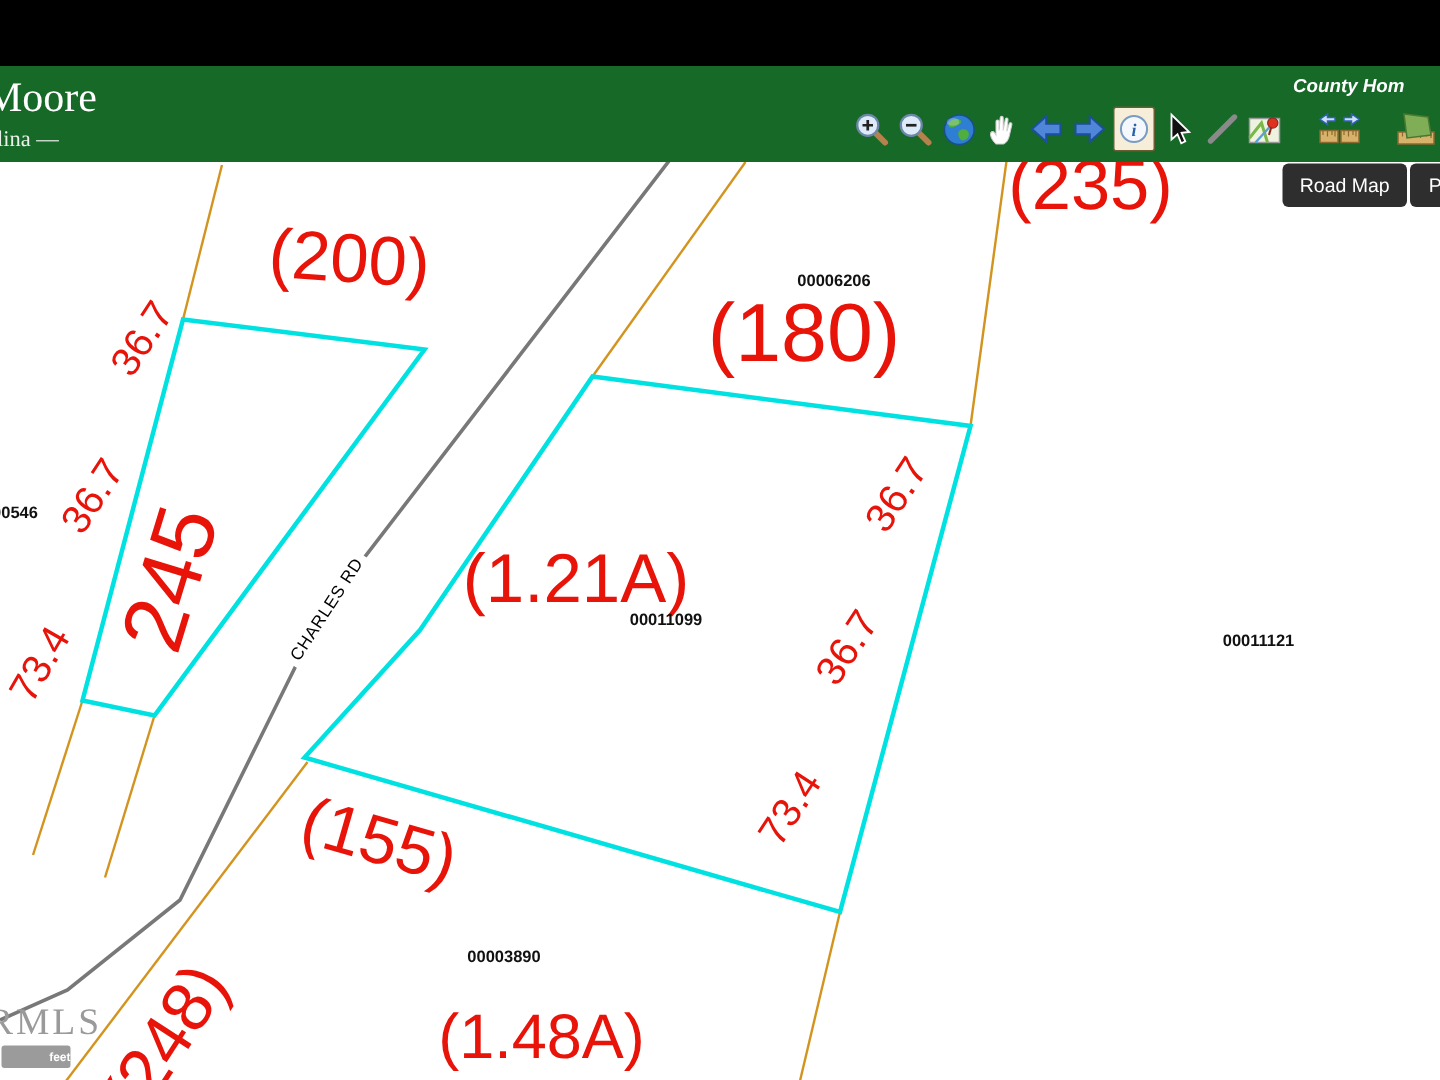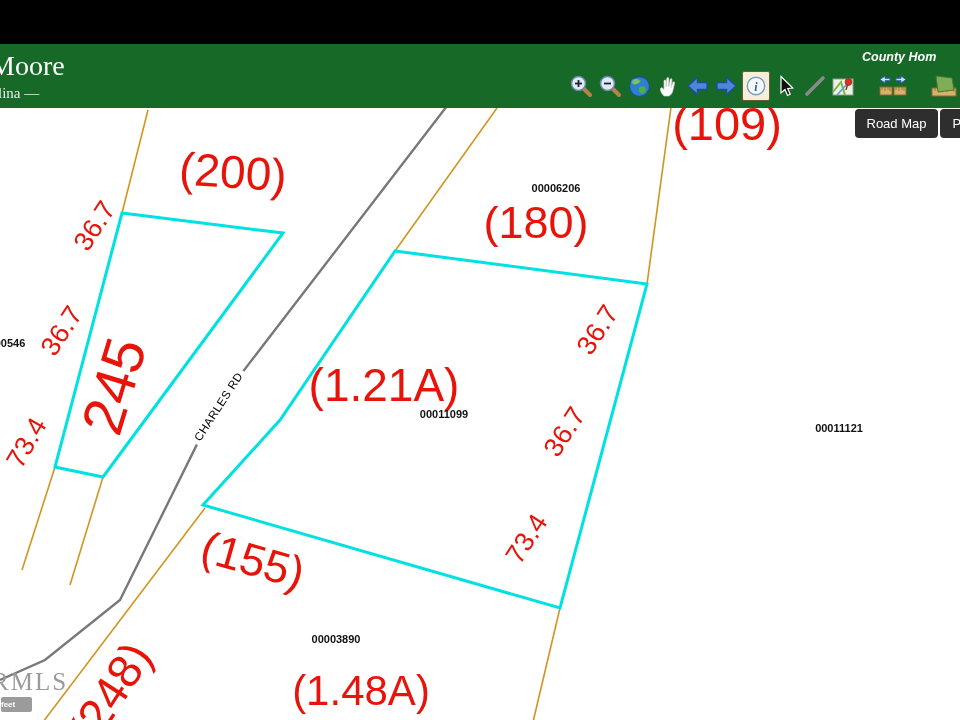--- a/index.html
+++ b/index.html
@@ -25,23 +25,23 @@
   .map{position:absolute;left:0;top:108px;width:960px;height:612px;background:#fff;overflow:hidden;}
   .map svg.lines{position:absolute;left:0;top:0;}
   .lbl{position:absolute;white-space:nowrap;line-height:1;transform:translate(-50%,-50%) rotate(var(--r,0deg));}
   .red{color:#e81309;}
   .pid{color:#111;font-weight:bold;font-size:11px;}
   .road-label{position:absolute;white-space:nowrap;line-height:1;color:#000;font-size:11.5px;
               letter-spacing:.5px;background:#fff;padding:1px 4px;
               transform:translate(-50%,-50%) rotate(-57deg);}
   .watermark{position:absolute;left:-8px;top:560px;color:#9a9a9a;font-family:"Liberation Serif",serif;
              font-size:25px;letter-spacing:2px;}
-  .scalebar{position:absolute;left:1px;top:589px;width:31px;height:15px;background:#9b9b9b;
+  .scalebar{position:absolute;left:1px;top:589px;width:46px;height:15px;background:#9b9b9b;
             border-radius:2px;color:#fff;font-size:8px;font-weight:bold;
-            display:flex;align-items:center;justify-content:flex-start;}
+            display:flex;align-items:center;justify-content:flex-end;}
   
   .basemap{position:absolute;left:855px;top:109px;display:flex;gap:2px;}
   .basemap .bm-btn{height:29px;background:#2e2e2e;color:#fff;font-size:13px;border:none;
                    border-radius:4px;display:flex;align-items:center;justify-content:center;
                    cursor:pointer;font-family:"Liberation Sans",sans-serif;}
   .bm-road{width:83px;}
   .bm-photo{width:48px;}
 </style>
 </head>
 <body>
@@ -153,22 +153,22 @@
         <path d="M103 477 L70 585"></path>
       </g>
 
       <polyline points="447,106 215,408 120,600 45,660 0,680" fill="none" stroke="#787878" stroke-width="2.4"></polyline>
 
       <path d="M122 213 L283 233 L103 477 L55 467 Z" fill="none" stroke="#00e1e1" stroke-width="3"></path>
       <path d="M395 251 L647 284 L560 608 L203 505 L280 420 Z" fill="none" stroke="#00e1e1" stroke-width="3"></path>
     </svg>
 
     <div class="lbl red" style="left:233px;top:64px;font-size:46px;--r:4deg">(200)</div>
-    <div class="lbl red" style="left:727px;top:15px;font-size:47px">(109)</div>
-    <div class="lbl red" style="left:536px;top:114px;font-size:45px">(180)</div>
+    <div class="lbl red" style="left:727px;top:15px;font-size:47px">(235)</div>
+    <div class="lbl red" style="left:536px;top:114px;font-size:55px">(180)</div>
     <div class="lbl red" style="left:95px;top:118px;font-size:27px;--r:-57deg">36.7</div>
     <div class="lbl red" style="left:62px;top:223px;font-size:27px;--r:-57deg">36.7</div>
     <div class="lbl red" style="left:114px;top:278px;font-size:58px;--r:-73deg">245</div>
     <div class="lbl red" style="left:27px;top:335px;font-size:27px;--r:-60deg">73.4</div>
     <div class="lbl red" style="left:384px;top:277px;font-size:46px">(1.21A)</div>
     <div class="lbl red" style="left:598px;top:222px;font-size:27px;--r:-57deg">36.7</div>
     <div class="lbl red" style="left:565px;top:324px;font-size:27px;--r:-57deg">36.7</div>
     <div class="lbl red" style="left:527px;top:431px;font-size:27px;--r:-57deg">73.4</div>
     <div class="lbl red" style="left:253px;top:452px;font-size:45px;--r:16deg">(155)</div>
     <div class="lbl red" style="left:361px;top:583px;font-size:42px">(1.48A)</div>

